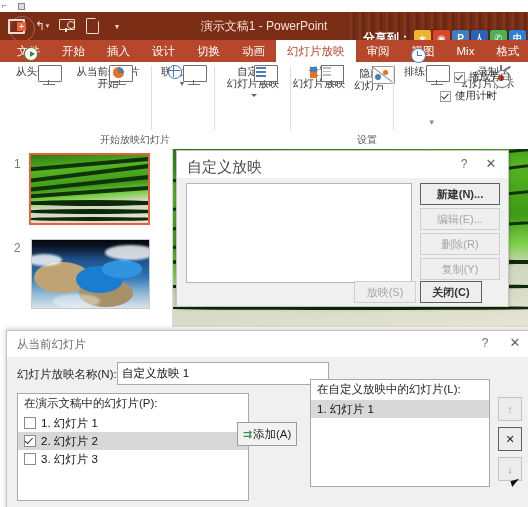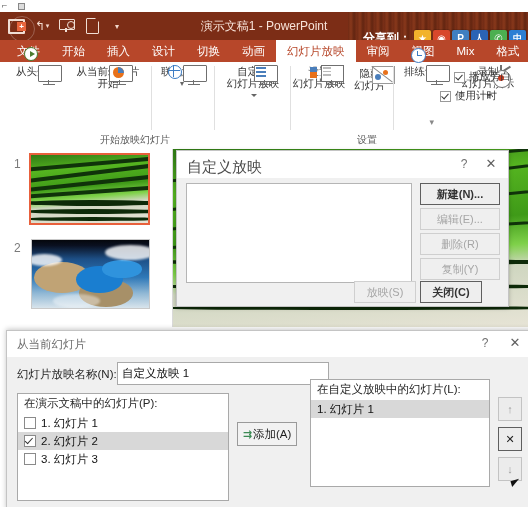--- a/index.html
+++ b/index.html
@@ -358,21 +358,21 @@
 
   <div class="dlg2">
     <div class="dbar"></div>
     <div class="dtitle">从当前幻灯片</div>
     <div class="dlg-help" style="right:44px;top:4px;">?</div>
     <div class="dlg-close" style="right:14px;top:4px;">✕</div>
 
     <div class="fieldlabel" style="left:10px;top:36px;">幻灯片放映名称(N):</div>
     <div class="textinput" style="left:110px;top:31px;width:202px;height:21px;">自定义放映 1</div>
 
-    <div class="listpanel" style="left:10px;top:62px;width:210px;height:106px;">
+    <div class="listpanel" style="left:10px;top:62px;width:210px;height:106px;padding-left:20px;">
       <div class="list-head">在演示文稿中的幻灯片(P):</div>
       <div class="list-item" style="top:20px;">
         <span class="lcbx"></span>
         <span>1. 幻灯片 1</span>
       </div>
       <div class="list-item hl" style="top:38px;">
         <span class="lcbx on"></span>
         <span>2. 幻灯片 2</span>
       </div>
       <div class="list-item" style="top:56px;">

